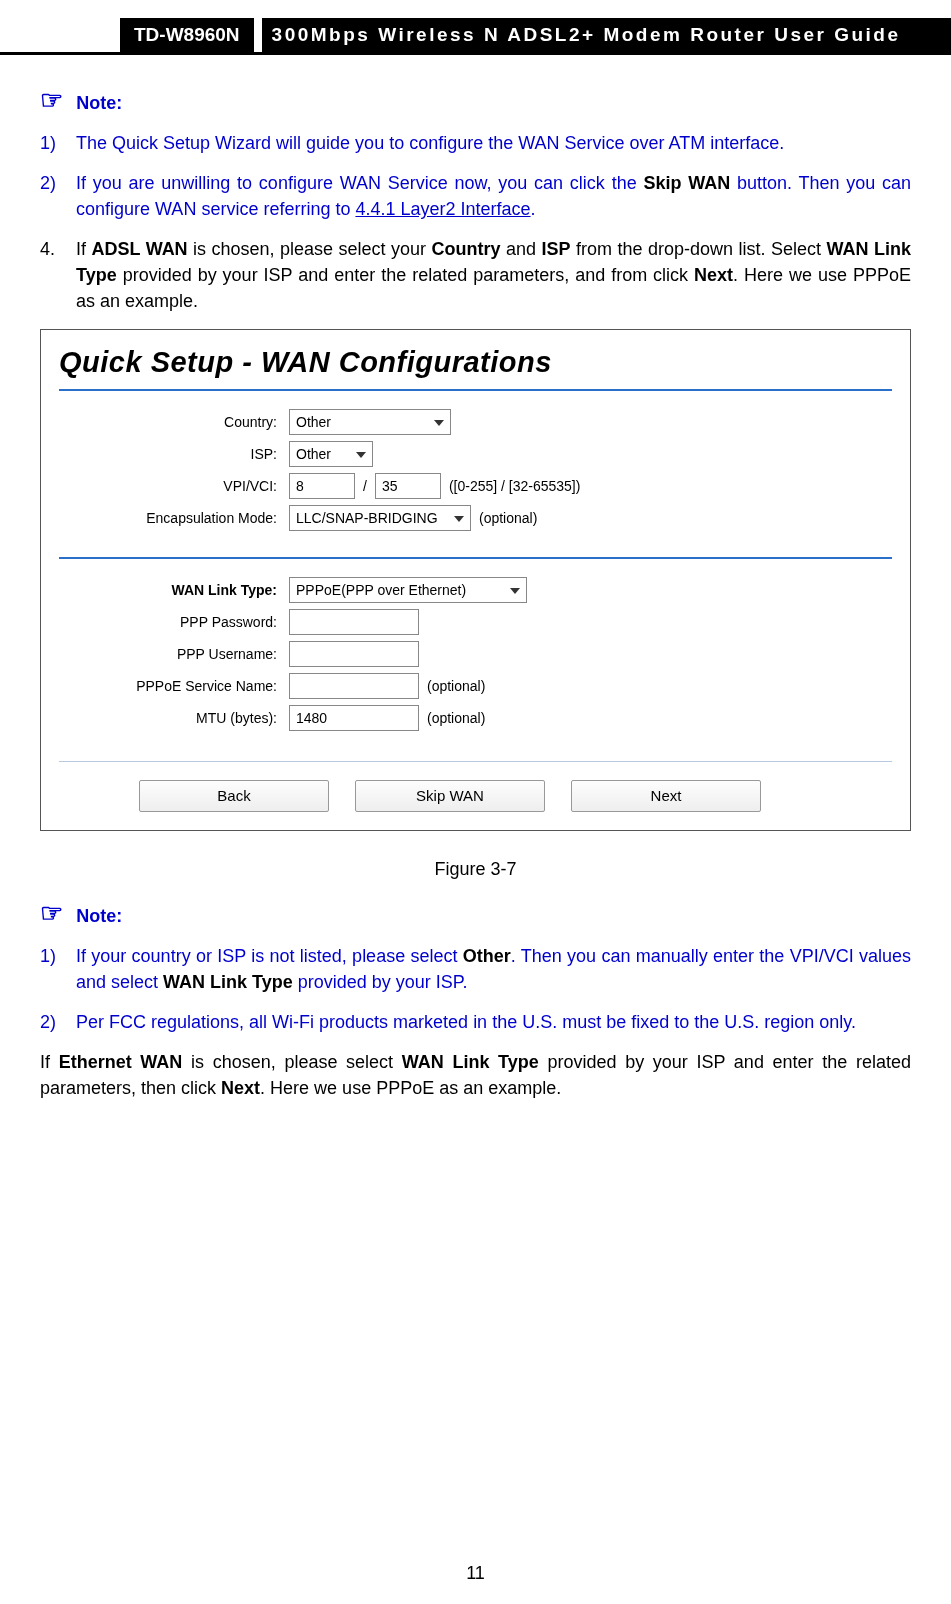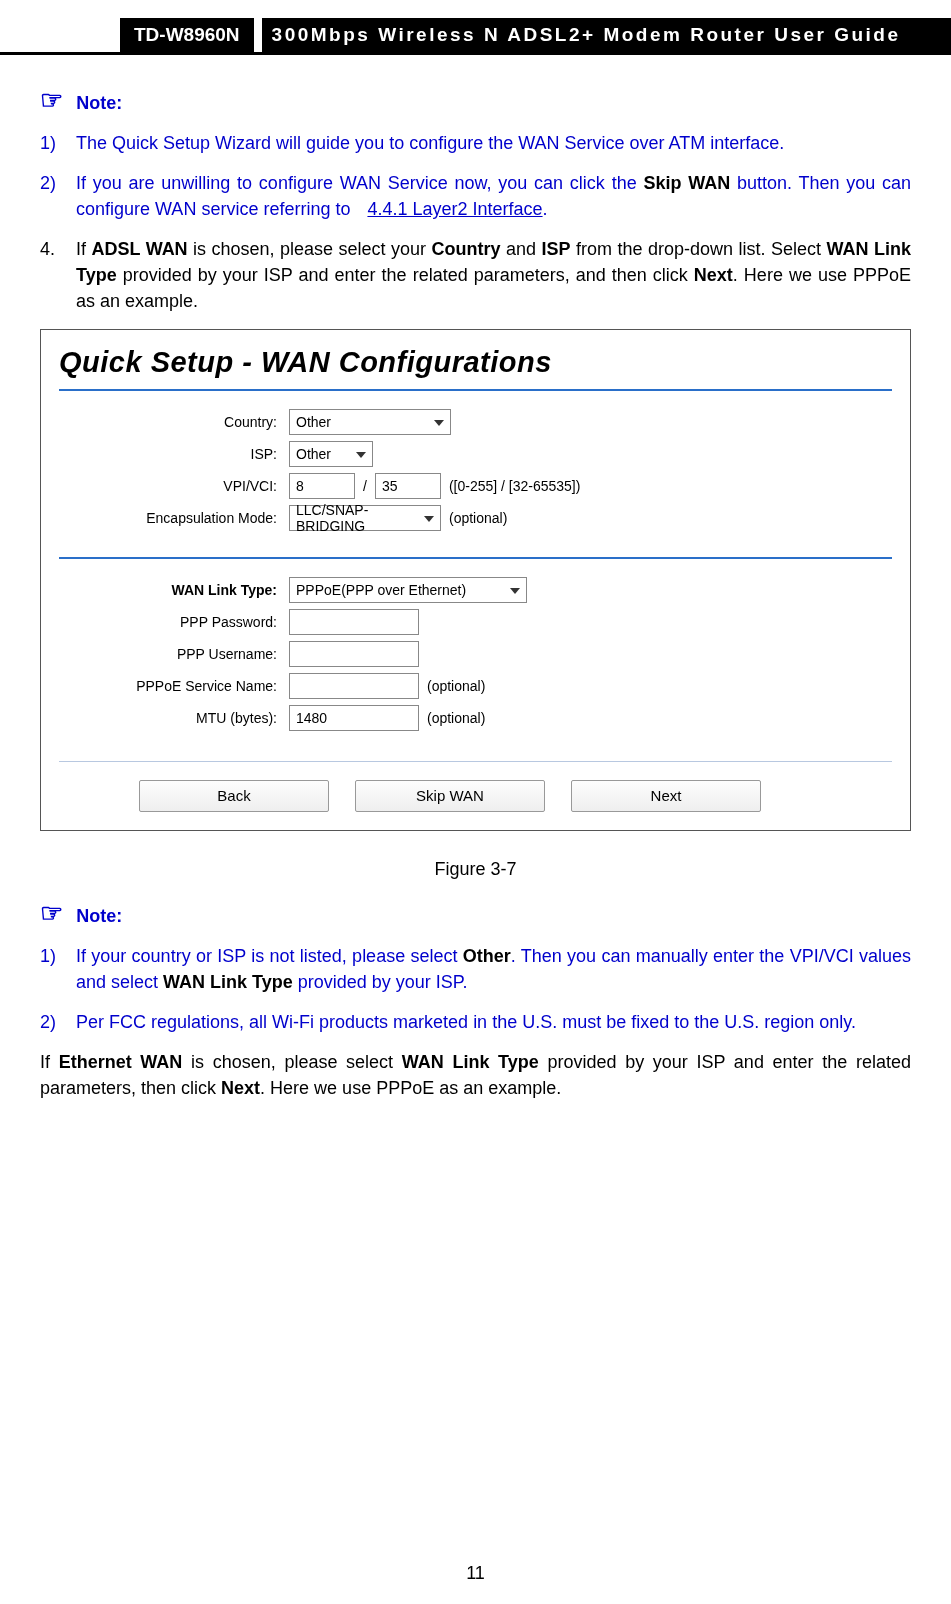--- a/index.html
+++ b/index.html
@@ -52,21 +52,21 @@
   }
   .note-hdr .hand { font-size: 26px; margin-right: 8px; }
   ol.notelist, ol.steplist {
     margin: 0 0 10px 0;
     padding-left: 26px;
     color: #0000cc;
     text-align: justify;
   }
   ol.notelist li { margin-bottom: 12px; line-height: 1.45; }
   .blk { color: #000; }
-  a.xref { color: #0000cc; text-decoration: underline; margin-left: 12px; }
+  a.xref { color: #0000cc; text-decoration: underline; }
   .step4 {
     display: flex;
     color: #000;
     margin: 0 0 14px 0;
     text-align: justify;
     line-height: 1.45;
   }
   .step4-num { width: 36px; flex: none; }
   .step4-body { flex: 1; }
   
@@ -103,21 +103,21 @@
     right: 6px; top: 10px;
     border-left: 5px solid transparent;
     border-right: 5px solid transparent;
     border-top: 6px solid #333;
   }
   .w-lg { width: 162px; display:inline-flex; align-items:center; }
   .w-md { width: 84px; display:inline-flex; align-items:center; }
   .w-sm { width: 66px; display:inline-block; }
   .w-sn { width: 130px; display:inline-block; }
   .w-xl { width: 238px; display:inline-flex; align-items:center; }
-  .w-enc{ width: 152px; display:inline-flex; align-items:center; }
+  .w-enc{ width: 182px; display:inline-flex; align-items:center; }
   .after-txt { margin-left: 8px; font-size: 14px; }
   
   .btnrow { display: flex; gap: 26px; justify-content: flex-start; padding-left: 80px; }
   .btn {
     width: 190px; height: 32px;
     border: 1px solid #999;
     background: linear-gradient(#fdfdfd,#eee);
     display: flex; align-items: center; justify-content: center;
     font-size: 15px;
     border-radius: 2px;
@@ -156,21 +156,21 @@
       <span class="mk">2)</span>
       <span class="bd">
         <span>If you are unwilling to configure WAN Service now, you can click the </span><b class="blk">Skip WAN</b><span> button. Then you can configure WAN service referring to </span><a href="#" class="xref">4.4.1 Layer2 Interface</a><span>.</span>
       </span>
     </li>
   </ol>
 
   <div class="step4">
     <div class="step4-num">4.</div>
     <div class="step4-body">
-      <span>If </span><b>ADSL WAN</b><span> is chosen, please select your </span><b>Country</b><span> and </span><b>ISP</b><span> from the drop-down list. Select </span><b>WAN Link Type</b><span> provided by your ISP and enter the related parameters, and then click </span><b>Next</b><span>. Here we use PPPoE as an example.</span>
+      <span>If </span><b>ADSL WAN</b><span> is chosen, please select your </span><b>Country</b><span> and </span><b>ISP</b><span> from the drop-down list. Select </span><b>WAN Link Type</b><span> provided by your ISP and enter the related parameters, and from click </span><b>Next</b><span>. Here we use PPPoE as an example.</span>
     </div>
   </div>
 
   <div class="figbox">
     <div class="fig-title">Quick Setup - WAN Configurations</div>
     <hr class="fig-hr">
 
     <div class="frow">
       <div class="flabel">Country:</div>
       <div class="fsel w-lg">Other</div>

